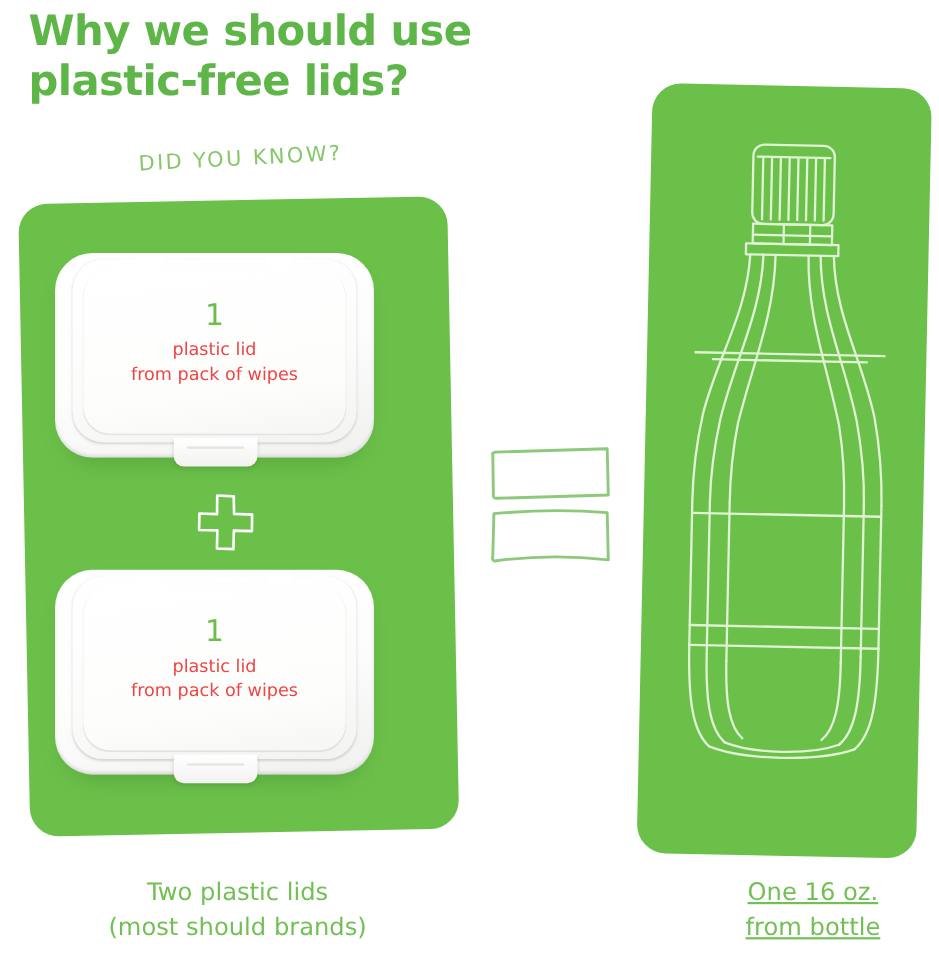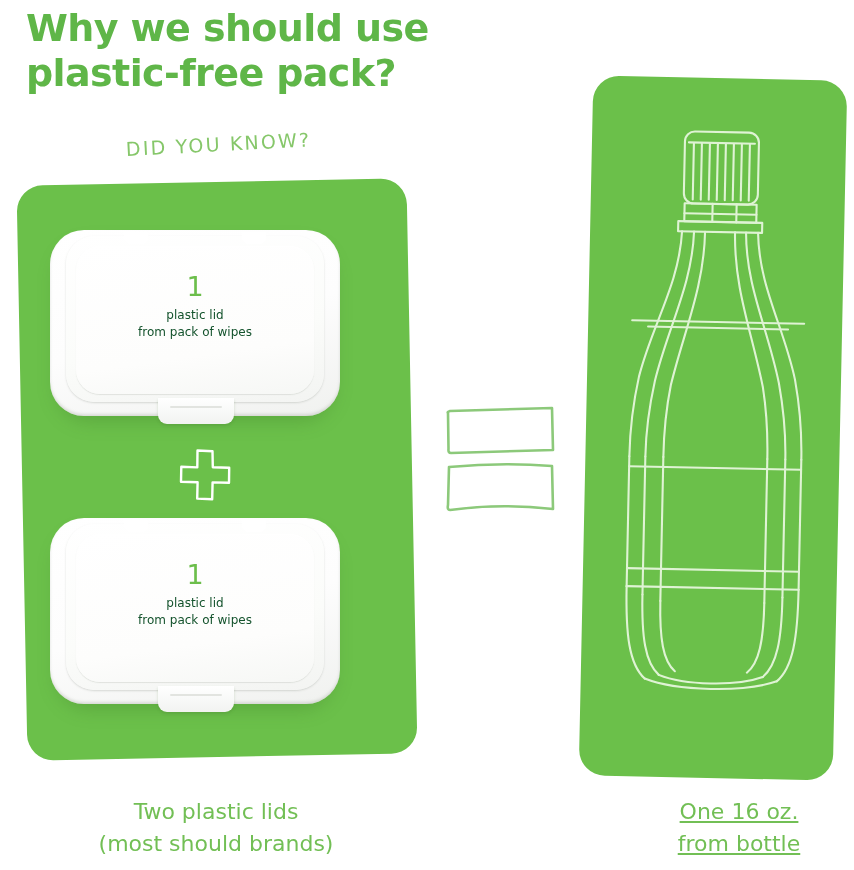--- a/index.html
+++ b/index.html
@@ -149,23 +149,23 @@
   .wipes .label .num {
     display: block;
     font-size: 27px;
     font-weight: 500;
     color: #6CBE4B;
     line-height: 1.1;
     margin-bottom: 5px;
   }
   .wipes .label .ln {
     display: block;
-    font-size: 12px;
+    font-size: 16px;
     line-height: 1.42;
-    color: #14532d;
+    color: #ef4444;
   }
 
   
   .plus {
     position: absolute;
     left: 178px;
     top: 448px;
     width: 54px;
     height: 54px;
   }
@@ -202,21 +202,21 @@
   .caption-right { left: 612px; top: 796px; width: 254px; text-decoration: underline; }
   .caption span { display: block; }
 </style>
 </head>
 <body>
 
 <div id="page">
 
   <div class="headline">
     <span class="l1">Why we should use</span>
-    <span class="l2">plastic-free pack?</span>
+    <span class="l2">plastic-free lids?</span>
   </div>
 
   <div class="didyouknow">DID YOU KNOW?</div>
 
   <div class="panel-left"></div>
 
   <div class="wipes one">
     <div class="shadow"></div>
     <div class="body"></div>
     <div class="lid"></div>

